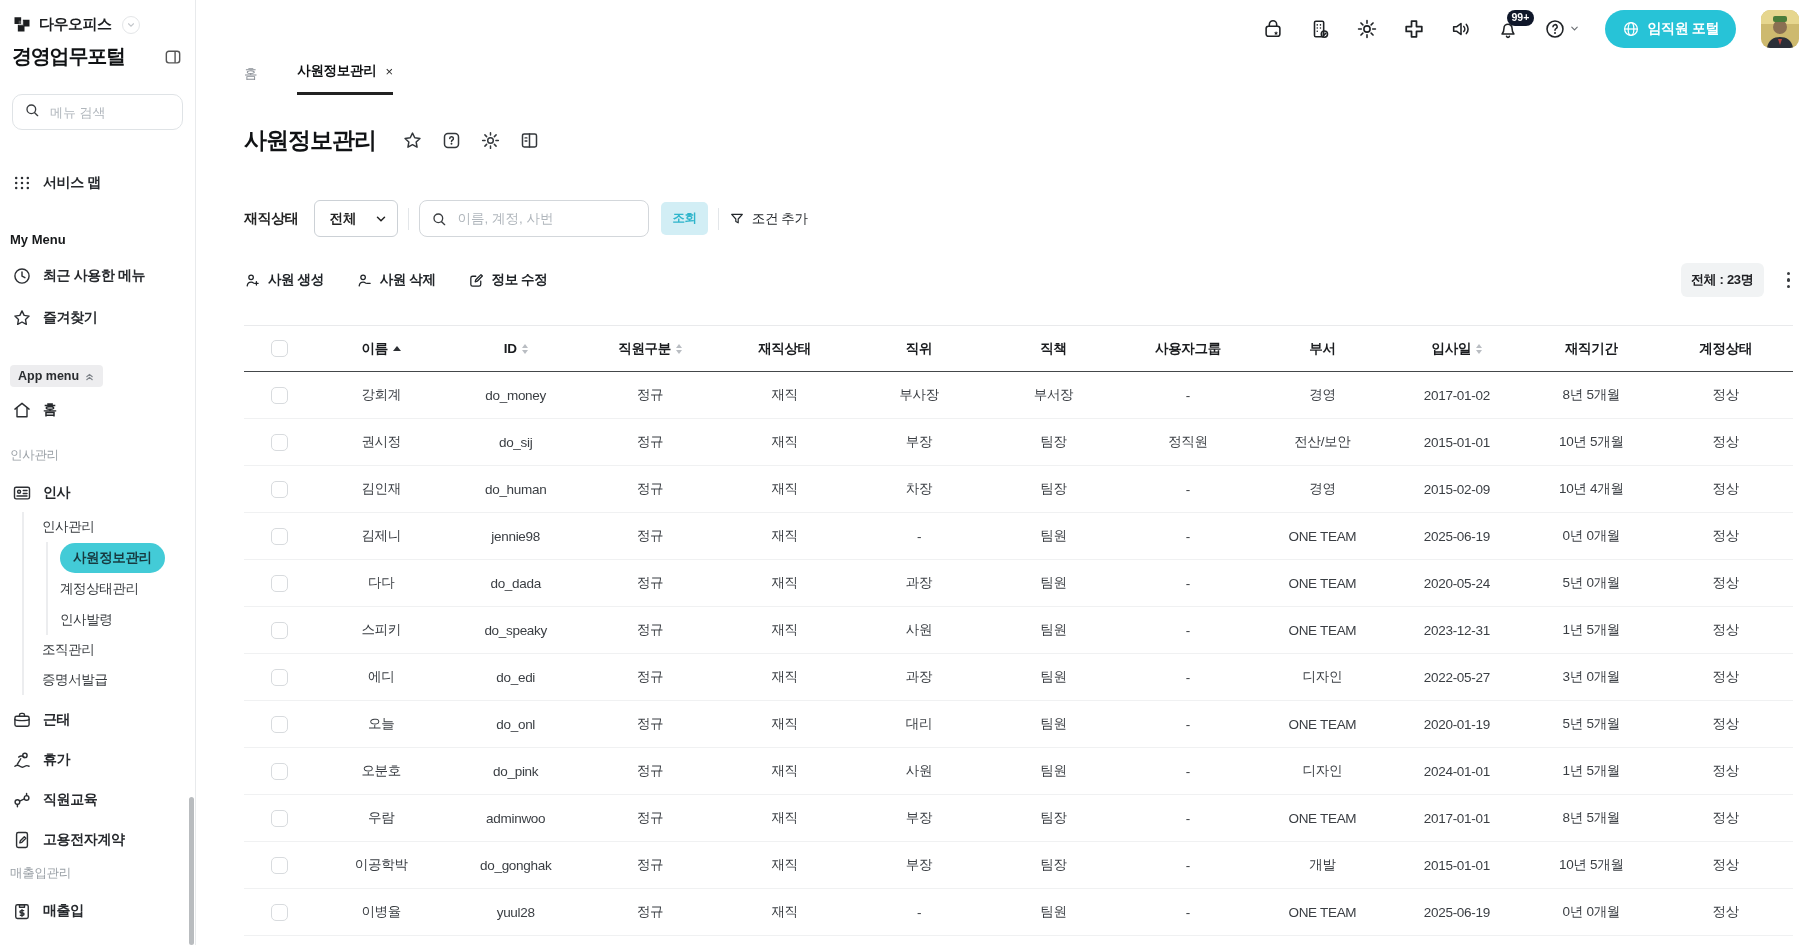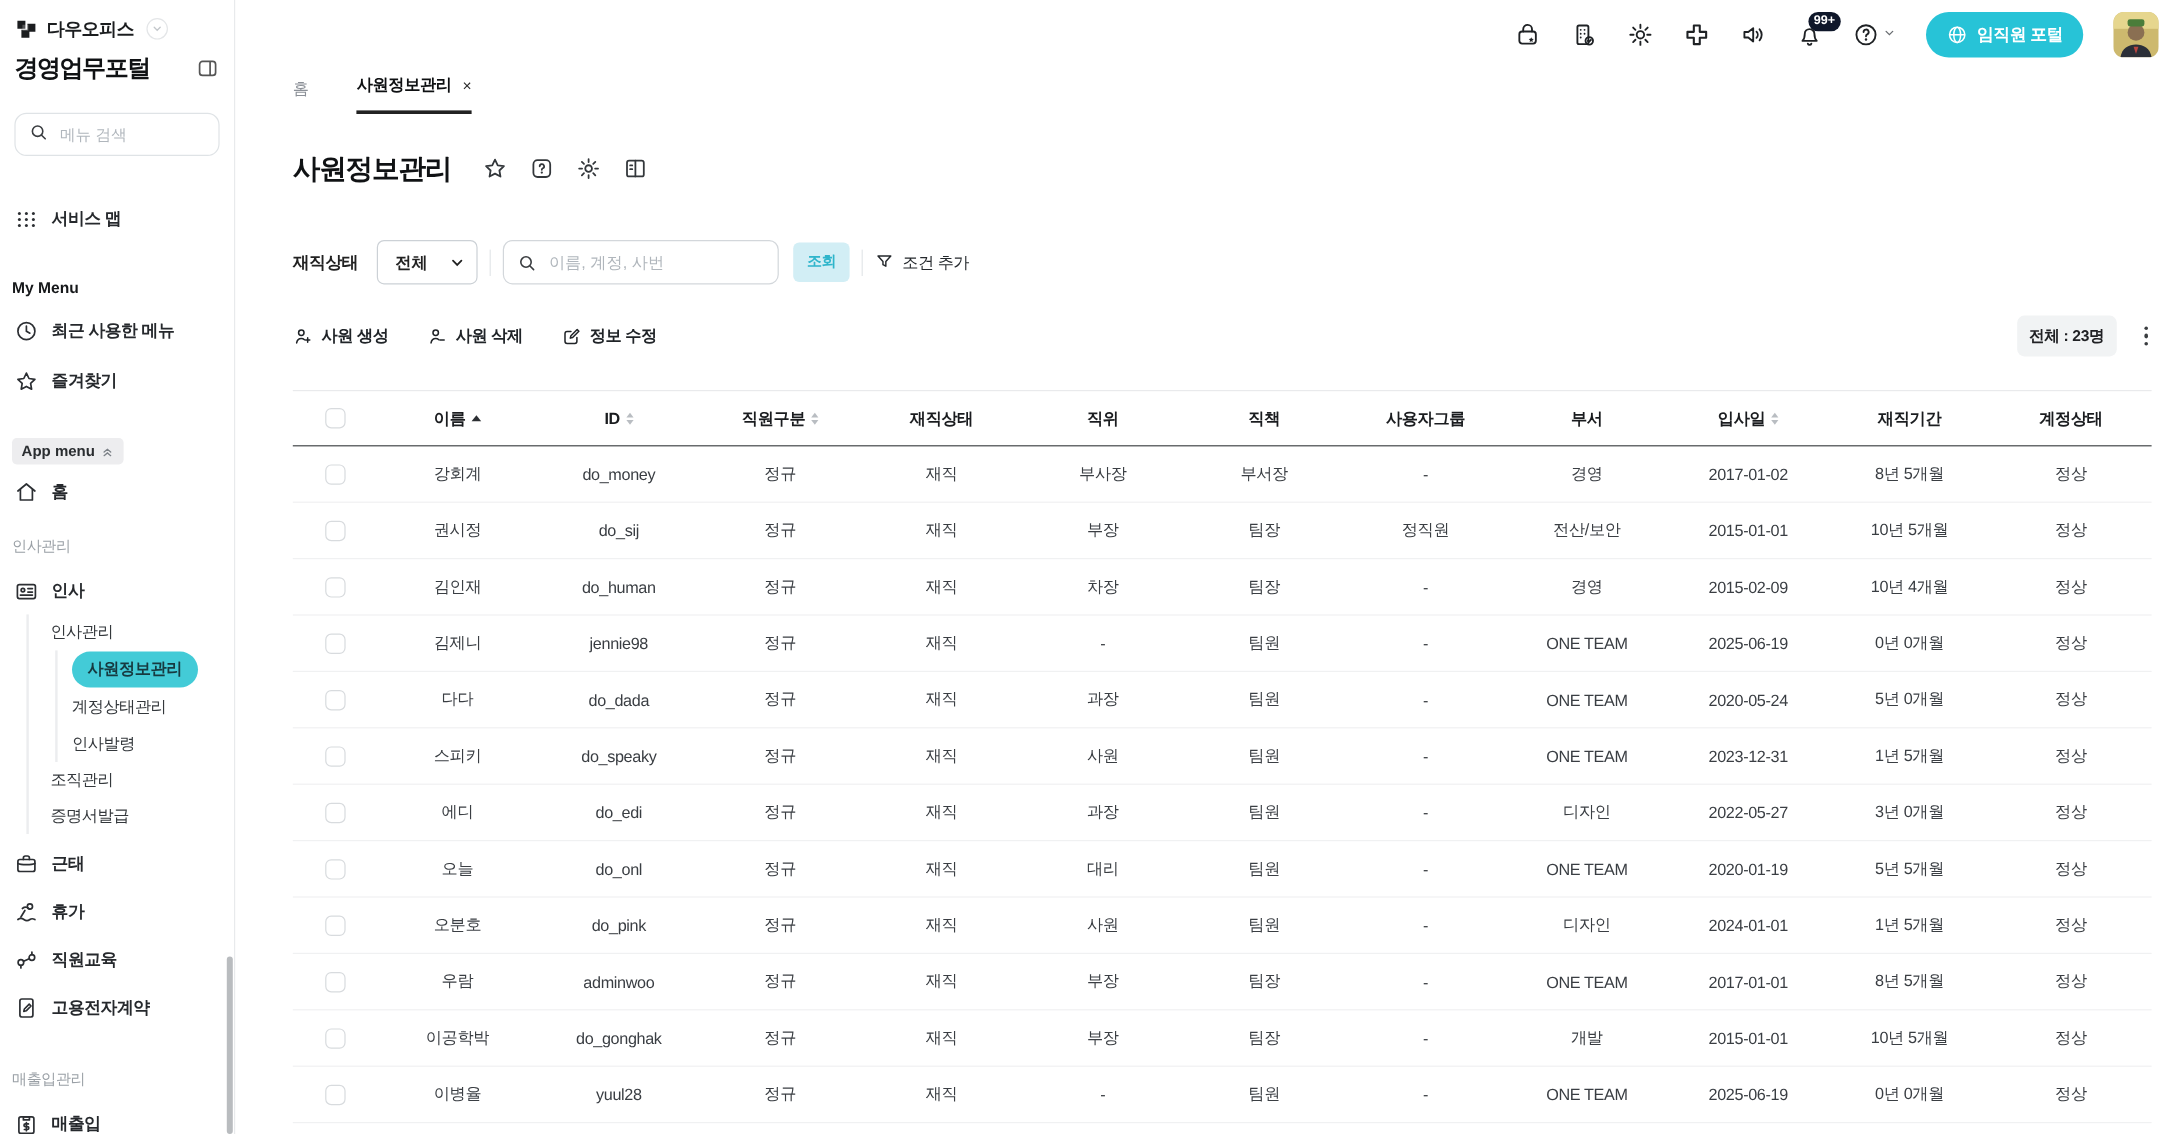--- a/index.html
+++ b/index.html
@@ -3,21 +3,21 @@
 <meta charset="utf-8">
 <style>
   html,body{margin:0;padding:0;background:#fff;width:1815px;height:945px;overflow:hidden;
     font-family:"Liberation Sans","DejaVu Sans",sans-serif;color:#222;}
   *{box-sizing:border-box;}
   .app{display:flex;width:1815px;height:945px;}
 
   
   .sidebar{width:196px;min-width:196px;border-right:1px solid #e8eaec;position:relative;padding:14px 0 0 0;}
   .srow{padding:0 12px;}
-  .logo-row{display:flex;align-items:center;gap:7px;}
+  .logo-row{display:flex;align-items:flex-end;gap:7px;}
   .logo-mark svg{width:20px;height:20px;display:block;}
   .logo-text{font-size:15px;font-weight:bold;letter-spacing:-0.5px;color:#1b1d1f;}
   .ws-badge{margin-left:3px;width:18px;height:18px;border:1px solid #e4e6e8;border-radius:50%;
     display:flex;align-items:center;justify-content:center;}
   .ws-badge svg{width:10px;height:10px;}
   .portal-row{display:flex;align-items:center;justify-content:space-between;margin-top:9px;}
   .portal-title{font-size:20px;font-weight:800;letter-spacing:-1.2px;margin:0;color:#101214;}
   .panel-ic svg{width:20px;height:20px;display:block;}
   .menu-search{margin:24px 12px 0 12px;height:36px;border:1px solid #dfe3e6;border-radius:10px;
     display:flex;align-items:center;gap:8px;padding:0 11px;}
@@ -72,21 +72,21 @@
   .select{width:84px;height:37px;border:1px solid #ccd1d6;border-radius:6px;display:flex;align-items:center;
     justify-content:space-between;padding:0 10px 0 14px;font-size:13.5px;font-weight:bold;cursor:pointer;}
   .select svg{width:12px;height:12px;}
   .vsep{width:1px;height:22px;background:#e3e6e9;margin:0 10px;}
   .searchbox{width:230px;height:37px;border:1px solid #d3d7db;border-radius:8px;display:flex;align-items:center;
     gap:8px;padding:0 11px;}
   .searchbox svg{width:16px;height:16px;}
   .searchbox input{border:none;outline:none;font-size:13.5px;width:165px;font-family:inherit;color:#333;}
   .search-btn{background:#d2eef5;color:#2fb5cb;font-weight:bold;font-size:12.5px;border:none;border-radius:5px;
     padding:8px 11px;margin-left:12px;cursor:pointer;font-family:inherit;letter-spacing:-0.3px;}
-  .addcond{display:flex;align-items:flex-start;gap:7px;font-size:13.5px;color:#24282c;letter-spacing:-0.4px;cursor:pointer;}
+  .addcond{display:flex;align-items:center;gap:7px;font-size:13.5px;color:#24282c;letter-spacing:-0.4px;cursor:pointer;}
   .addcond svg{width:16px;height:16px;}
 
   .actionsrow{margin-top:26px;display:flex;align-items:center;}
   .abtn{display:flex;align-items:center;gap:7px;font-size:13.5px;font-weight:bold;color:#202428;
     margin-right:32px;letter-spacing:-0.4px;cursor:pointer;background:none;border:none;font-family:inherit;padding:0;}
   .abtn svg{width:17px;height:17px;}
   .actions-right{margin-left:auto;display:flex;align-items:center;gap:20px;}
   .total-badge{background:#f1f3f4;border-radius:6px;padding:8px 10px;font-size:13px;font-weight:bold;
     color:#202124;letter-spacing:-0.3px;}
   .kebab{display:flex;flex-direction:column;gap:3px;cursor:pointer;padding:3px;}
@@ -279,21 +279,21 @@
           <span class="ic">
             <svg viewBox="0 0 24 24" fill="none" stroke="#2c2f33" stroke-width="1.7" stroke-linecap="round" stroke-linejoin="round">
               <rect x="5.5" y="3" width="13" height="18" rx="2"></rect>
               <path d="M14.8 8.2l1.8 1.8-4.8 4.8-2.4.6.6-2.4z"></path>
             </svg>
           </span>
           <span>고용전자계약</span>
         </div>
       </div>
 
-    <div class="sec-label" style="margin-top:34px">매출입관리</div>
+    <div class="sec-label" style="margin-top:8px">매출입관리</div>
     <div style="margin-top:12px">
         <div class="nav-item" style="margin-top: 6px;">
           <span class="ic">
             <svg viewBox="0 0 24 24" fill="none" stroke="#2c2f33" stroke-width="1.7" stroke-linecap="round" stroke-linejoin="round">
               <rect x="4.5" y="4.5" width="15" height="16.5" rx="2"></rect>
               <path d="M9 4.5h6v3H9z"></path>
               <path d="M14 11.5h-3a1.4 1.4 0 0 0 0 2.8h2a1.4 1.4 0 0 1 0 2.8h-3M12 10.3v8"></path>
             </svg>
           </span>
           <span>매출입</span>

